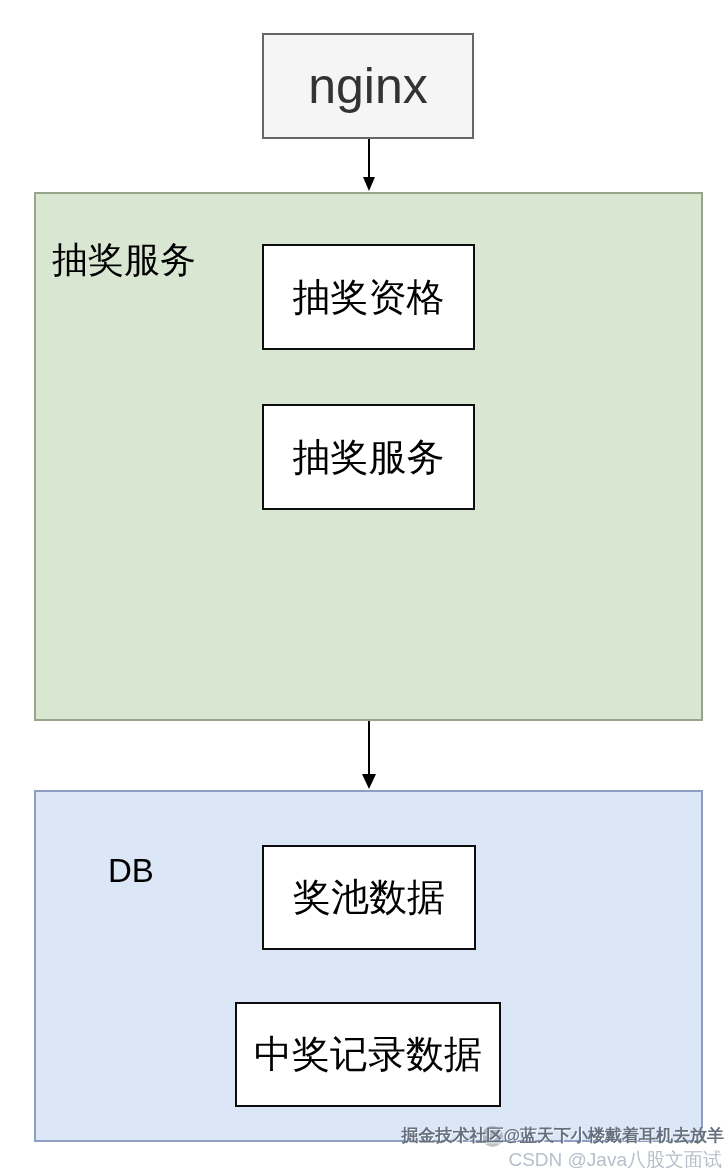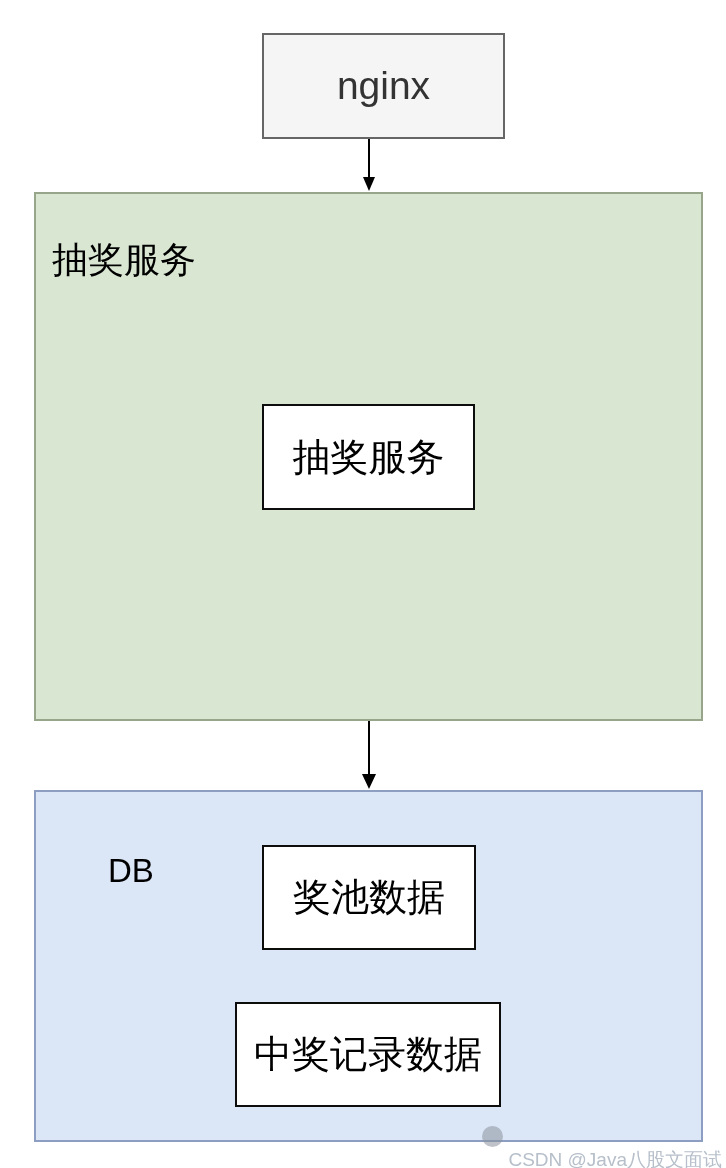--- a/index.html
+++ b/index.html
@@ -19,24 +19,24 @@
     position: absolute;
     display: flex;
     align-items: center;
     justify-content: center;
     box-sizing: border-box;
     color: #1a1a1a;
     text-align: center;
   }
   .nginx-node {
     left: 262px; top: 33px;
-    width: 243px; height: 106px;
+    width: 212px; height: 106px;
     background: #f5f5f5;
     border: 2px solid #666666;
-    font-size: 39px;
+    font-size: 50px;
     color: #333333;
   }
   .section {
     position: absolute;
     box-sizing: border-box;
   }
   .section-lottery {
     left: 34px; top: 192px;
     width: 669px; height: 529px;
     background: #d9e7d2;
@@ -113,20 +113,23 @@
   </div>
 
   <svg class="arrow arrow-1" width="20" height="53" viewBox="0 0 20 53">
     <line x1="10" y1="0" x2="10" y2="39" stroke="#000000" stroke-width="2"></line>
     <polygon points="4,38 16,38 10,52" fill="#000000"></polygon>
   </svg>
 
   <div class="section section-lottery"></div>
   <div class="section-label label-lottery">抽奖服务</div>
 
+  <div class="node inner-node n-qual">
+    <span>抽奖资格</span>
+  </div>
 
   <div class="node inner-node n-serv">
     <span>抽奖服务</span>
   </div>
 
 
   <svg class="arrow arrow-2" width="20" height="69" viewBox="0 0 20 69">
     <line x1="10" y1="0" x2="10" y2="54" stroke="#000000" stroke-width="2"></line>
     <polygon points="3,53 17,53 10,68" fill="#000000"></polygon>
   </svg>
@@ -136,15 +139,16 @@
 
   <div class="node inner-node n-record">
     <span>中奖记录数据</span>
   </div>
 
   <div class="node inner-node n-pool">
     <span>奖池数据</span>
   </div>
 
   <div class="watermark-logo"></div>
+  <div class="watermark-1">掘金技术社区@蓝天下小楼戴着耳机去放羊</div>
   <div class="watermark-2">CSDN @Java八股文面试</div>
 
 </div>
 
 </body></html>

